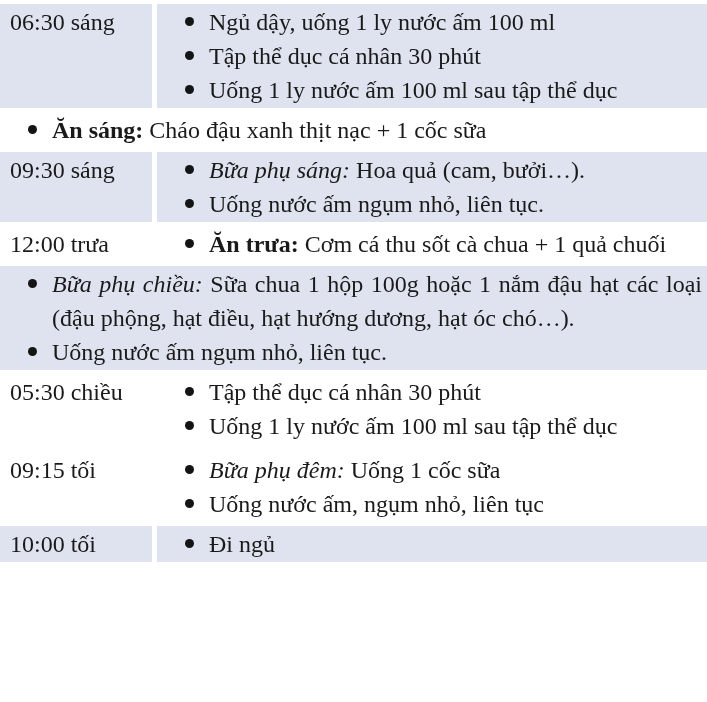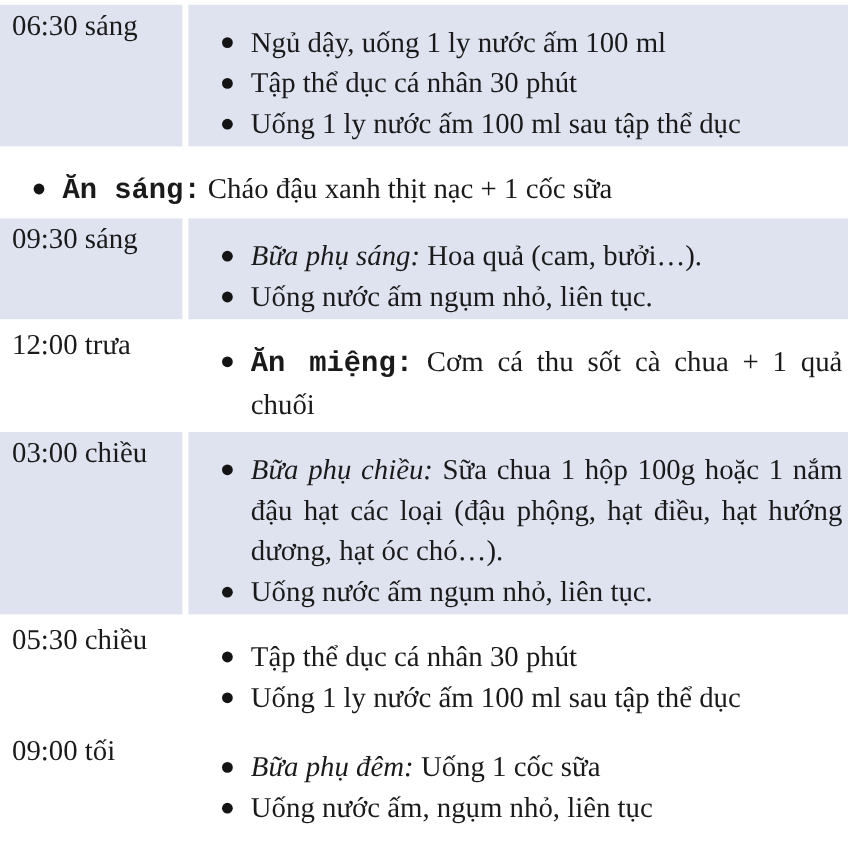--- a/index.html
+++ b/index.html
@@ -41,39 +41,38 @@
     background:var(--plain-bg);
   }
   .row.shaded .time-cell,
   .row.shaded .content-cell{
     background:var(--shaded-bg);
   }
   ul.activity-list{
     list-style:none;
     font-size:24px;
     line-height:34px;
-    margin-top:14px;
   }
   ul.activity-list li{
     position:relative;
     padding-left:52px;
     padding-right:5px;
     text-align:justify;
   }
   ul.activity-list li::before{
     content:"";
     position:absolute;
     left:28px;
     top:12px;
     width:9px;
     height:9px;
     border-radius:50%;
     background:var(--bullet);
   }
-  .bold{font-weight:bold;font-family:Liberation Mono, monospace;}
+  .bold{font-weight:bold;}
   .italic{font-style:italic;}
 </style>
 </head>
 <body>
 
 <div class="table">
   <div class="row shaded">
     <div class="time-cell">06:30 sáng</div>
     <div class="content-cell">
       <ul class="activity-list">
@@ -99,27 +98,26 @@
           <li><span class="italic">Bữa phụ sáng:</span> Hoa quả (cam, bưởi…).</li>
           <li>Uống nước ấm ngụm nhỏ, liên tục.</li>
         </ul>
     </div>
   </div>
 
   <div class="row">
     <div class="time-cell">12:00 trưa</div>
     <div class="content-cell">
       <ul class="activity-list">
-          <li><span class="bold">Ăn miệng:</span> Cơm cá thu sốt cà chua + 1 quả chuối</li>
+          <li><span class="bold">Ăn trưa:</span> Cơm cá thu sốt cà chua + 1 quả chuối</li>
         </ul>
     </div>
   </div>
 
   <div class="row shaded">
-    <div class="time-cell">03:00 chiều</div>
     <div class="content-cell">
       <ul class="activity-list">
           <li><span class="italic">Bữa phụ chiều:</span> Sữa chua 1 hộp 100g hoặc 1 nắm đậu hạt các loại (đậu phộng, hạt điều, hạt hướng dương, hạt óc chó…).</li>
           <li>Uống nước ấm ngụm nhỏ, liên tục.</li>
         </ul>
     </div>
   </div>
 
   <div class="row">
     <div class="time-cell">05:30 chiều</div>
@@ -128,22 +126,30 @@
           <li>Tập thể dục cá nhân 30 phút</li>
           <li>Uống 1 ly nước ấm 100 ml sau tập thể dục</li>
         </ul>
     </div>
   </div>
 
   <div class="row shaded">
   </div>
 
   <div class="row">
-    <div class="time-cell">09:00 tối</div>
+    <div class="time-cell">09:15 tối</div>
     <div class="content-cell">
       <ul class="activity-list">
           <li><span class="italic">Bữa phụ đêm:</span> Uống 1 cốc sữa</li>
           <li>Uống nước ấm, ngụm nhỏ, liên tục</li>
         </ul>
     </div>
   </div>
 
+  <div class="row shaded">
+    <div class="time-cell">10:00 tối</div>
+    <div class="content-cell">
+      <ul class="activity-list">
+          <li>Đi ngủ</li>
+        </ul>
+    </div>
+  </div>
 </div>
 
 </body></html>

